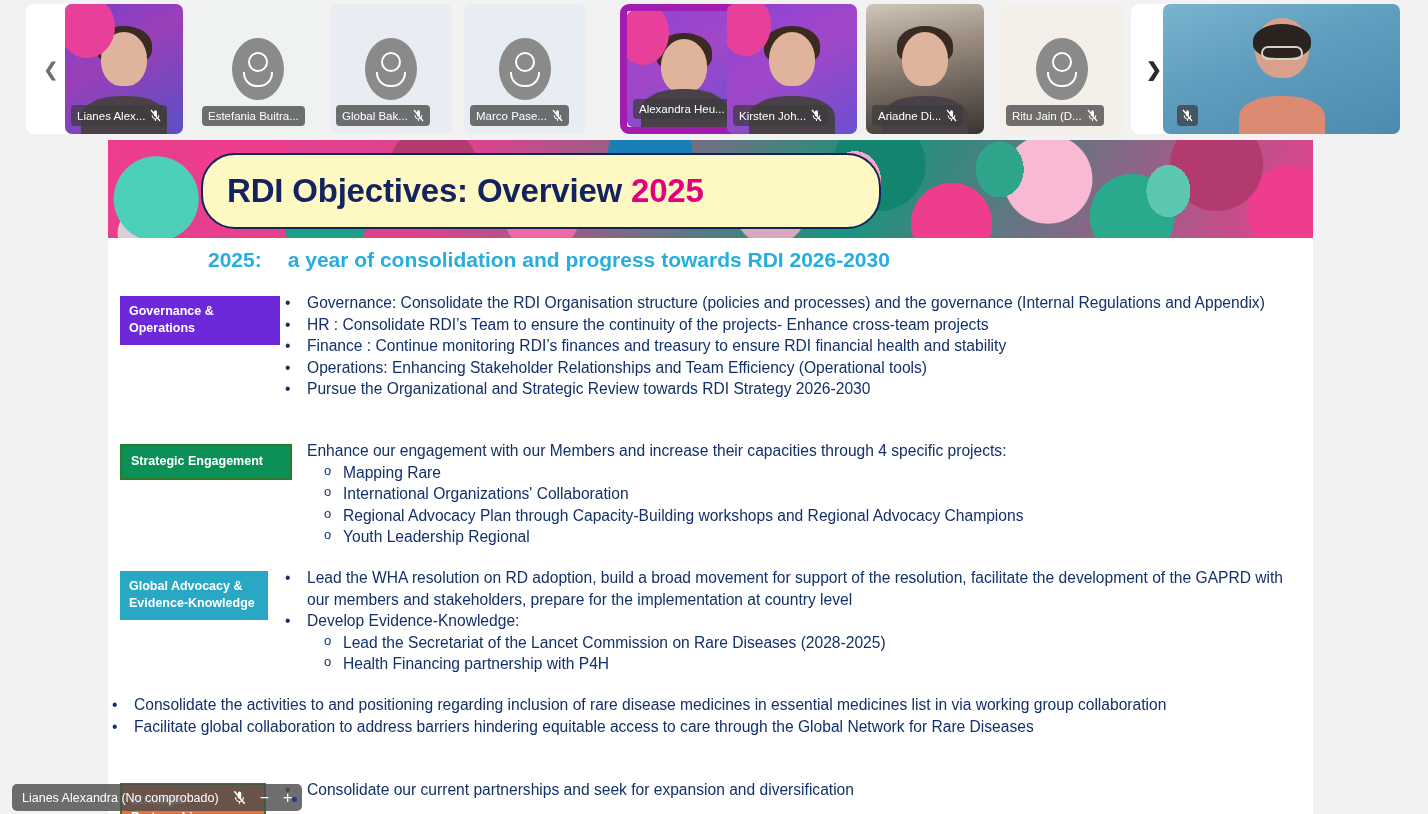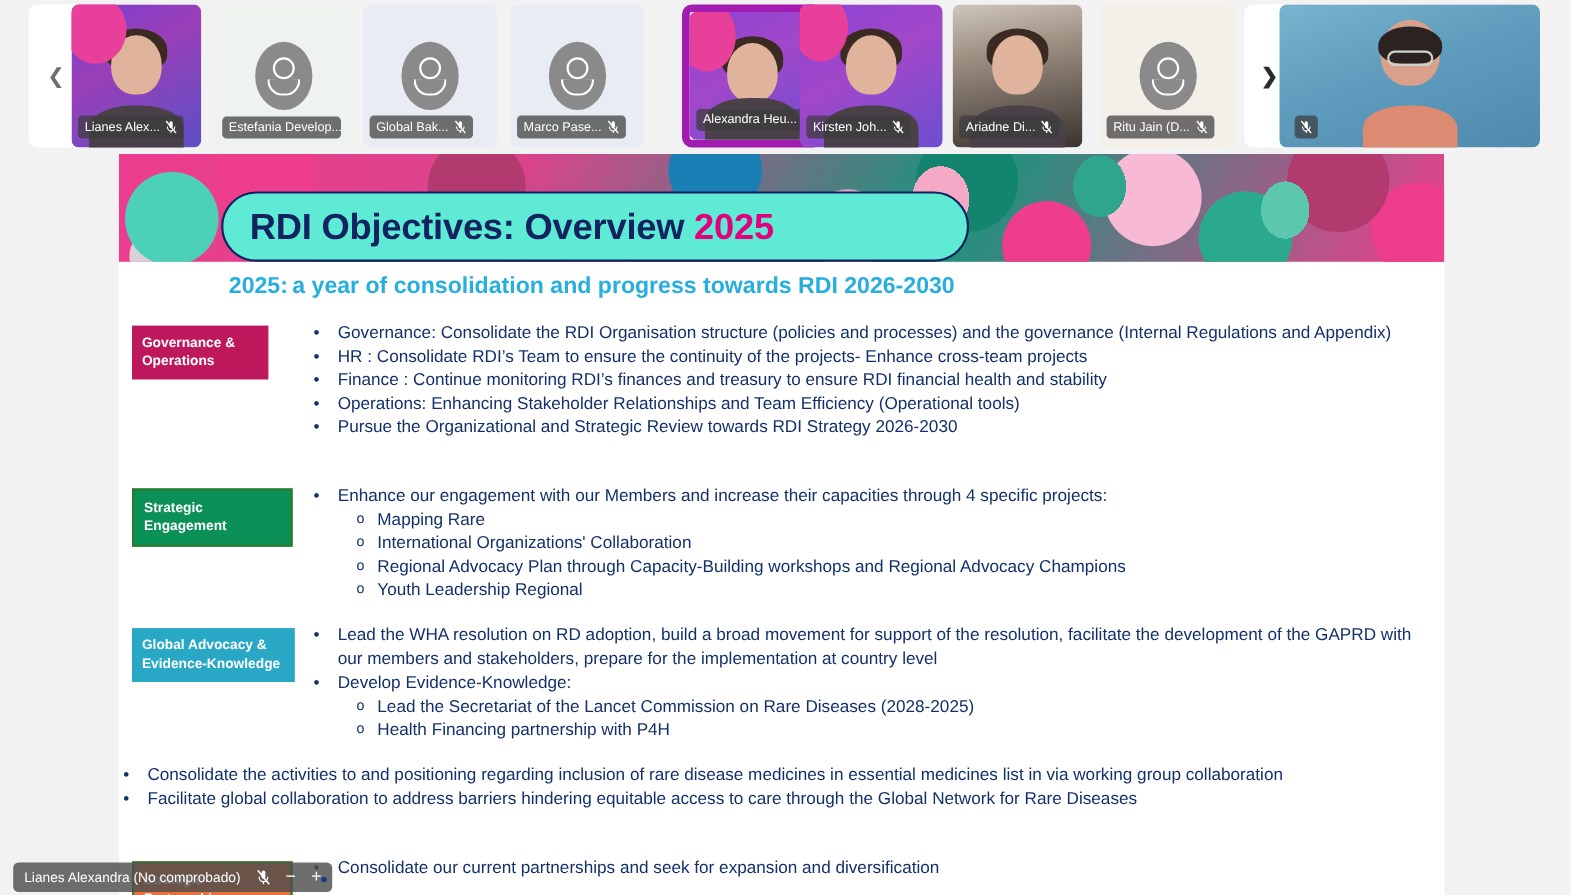--- a/index.html
+++ b/index.html
@@ -128,57 +128,56 @@
   #banner .people {
     position:absolute; inset:0;
     background:
       radial-gradient(ellipse 26px 30px at 62% 42%, #f4a9c6 0 100%, transparent 100%),
       radial-gradient(ellipse 24px 28px at 74% 30%, #2fa68b 0 100%, transparent 100%),
       radial-gradient(ellipse 22px 26px at 88% 52%, #5ac7ae 0 100%, transparent 100%);
   }
 
   #title-card {
     position: absolute; left: 93px; top: 13px;
-    width: 680px; height: 64px;
-    background: #5eead4;
+    width: 680px; height: 76px;
+    background: #fef9c3;
     border: 2.5px solid #12225e;
     border-radius: 34px;
     display: flex; align-items: center;
     padding-left: 24px;
-    margin-top: 21px;
   }
   #title-text {
     font-size: 33px; font-weight: bold;
     color: #13235f; letter-spacing: -0.2px;
     white-space: nowrap;
   }
   #title-year { color: #e3007d; }
 
   #subtitle-row {
     position: absolute; left: 100px; top: 108px;
-    display: flex; gap: 4px; align-items: flex-start;
+    display: flex; gap: 26px; align-items: flex-start;
   }
   #subtitle-year, #subtitle-text {
     font-size: 21px; font-weight: bold; color: #25aede;
     white-space: nowrap;
   }
 
   
   #content { position: absolute; left: 0; top: 140px; width: 1205px; }
 
   .section { position: relative; display: flex; }
   .tagbox-col { width: 173px; flex: 0 0 173px; position: relative; }
   .tagbox {
     position: absolute; left: 12px;
     padding: 7px 9px 8px 9px;
     color: #ffffff; font-size: 12.5px; font-weight: bold;
     line-height: 1.35;
   }
-  .tagbox.gov   { top: 16px; width: 124px; background: #be185d; }
-  .tagbox.seng  { top: 16px; width: 146px; background: #0b9157; border: 2px solid #2d7a2f; }
+  .tagbox.gov   { top: 16px; width: 160px; background: #6d28d9; }
+  .tagbox.seng  { top: 16px; width: 172px; background: #0b9157; border: 2px solid #2d7a2f; }
   .tagbox.gadv  { top: 16px; width: 148px; background: #29a8c6; }
   .tagbox.gprog { top: 16px; width: 146px; background: #e0258c; border: 2px solid #e07a34; }
   .tagbox.spart { top: 16px; width: 146px; background: #e8703a; border: 2px solid #2f7a2f; }
 
   .bullets-col { flex: 1; padding-top: 12px; padding-right: 20px; }
   .blt { display: flex; color: #13306b; font-size: 15.6px; line-height: 1.38; }
   .blt .mark { width: 26px; flex: 0 0 26px; text-align: left; padding-left: 4px; }
   .blt .txt  { flex: 1; }
   .blt.lvl2 { padding-left: 39px; font-size: 15.6px; }
   .blt.lvl2 .mark { width: 23px; flex: 0 0 23px; font-size: 13px; }
@@ -238,21 +237,21 @@
           </span>
         </div>
       </div>
       <div class="tile" style="left: 196px; width: 124px;">
         <div class="tile-inner vid-empty-a">
           <div class="avatar-bg">
             <div class="avatar-circle"></div>
           </div>
         </div>
         <div class="tile-label">
-          <span>Estefania Develop...</span>
+          <span>Estefania Buitra...</span>
         </div>
       </div>
       <div class="tile" style="left: 330px; width: 122px;">
         <div class="tile-inner vid-empty-b">
           <div class="avatar-bg">
             <div class="avatar-circle"></div>
           </div>
         </div>
         <div class="tile-label">
           <span>Global Bak...</span>

